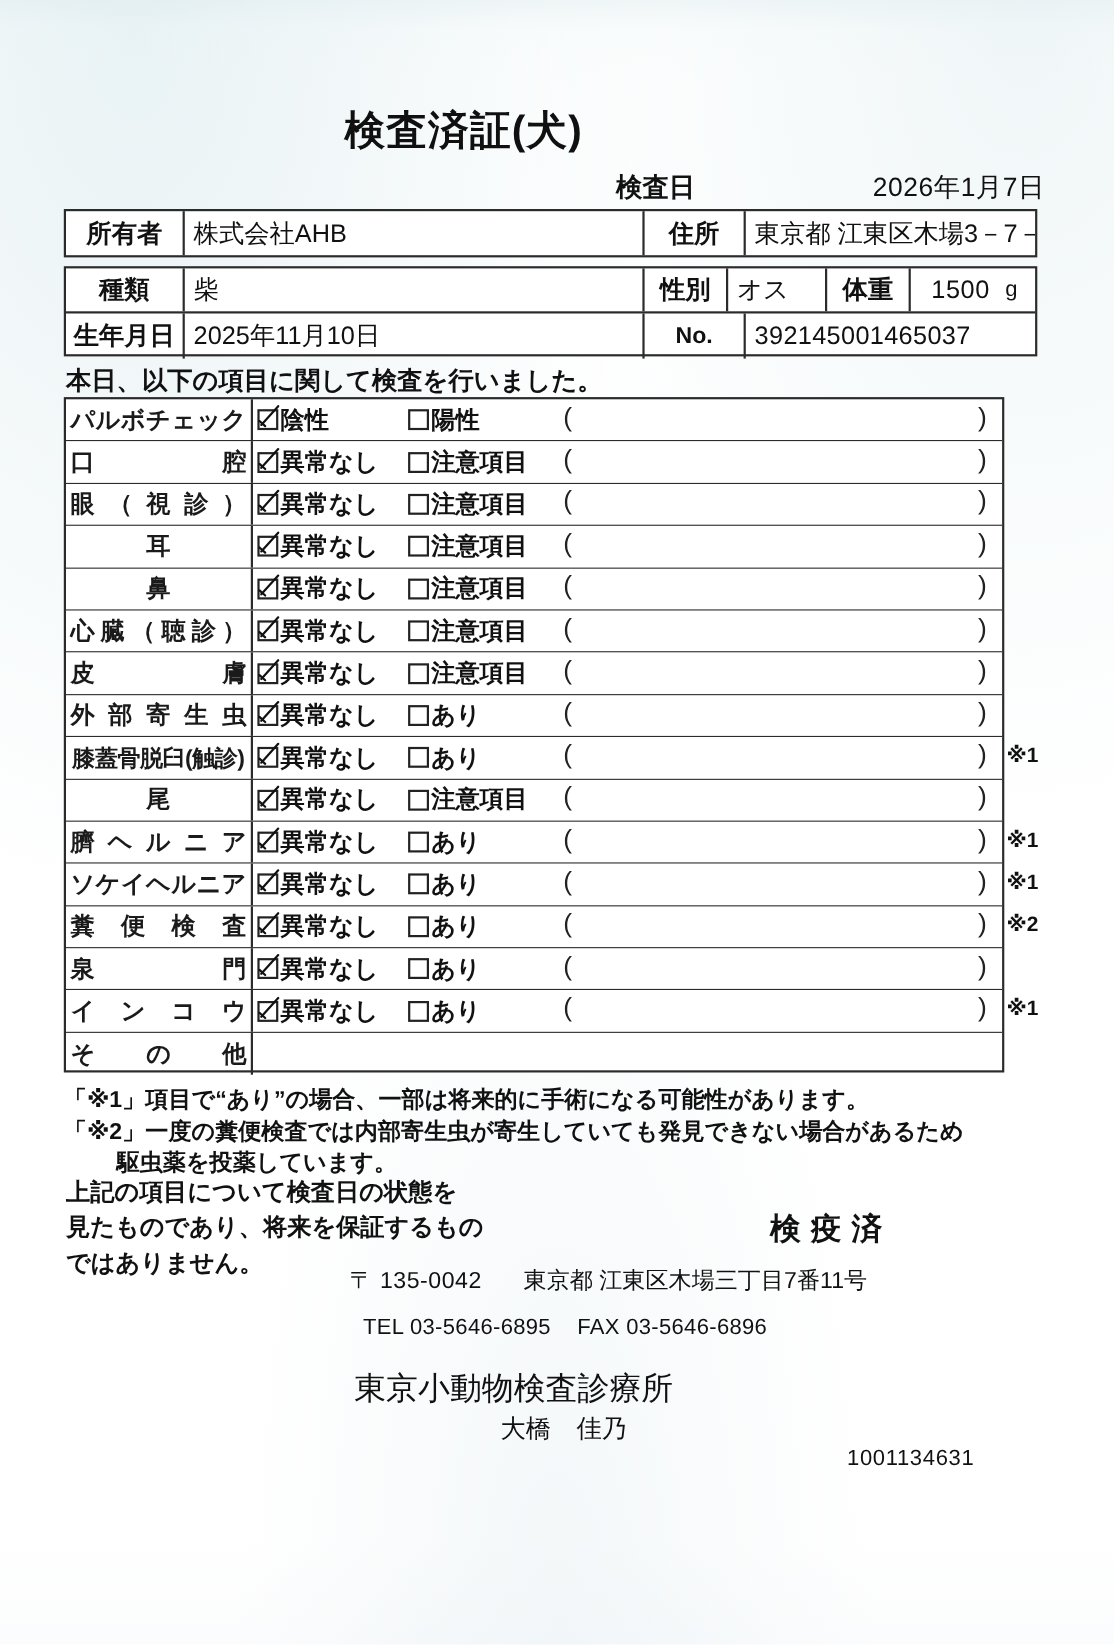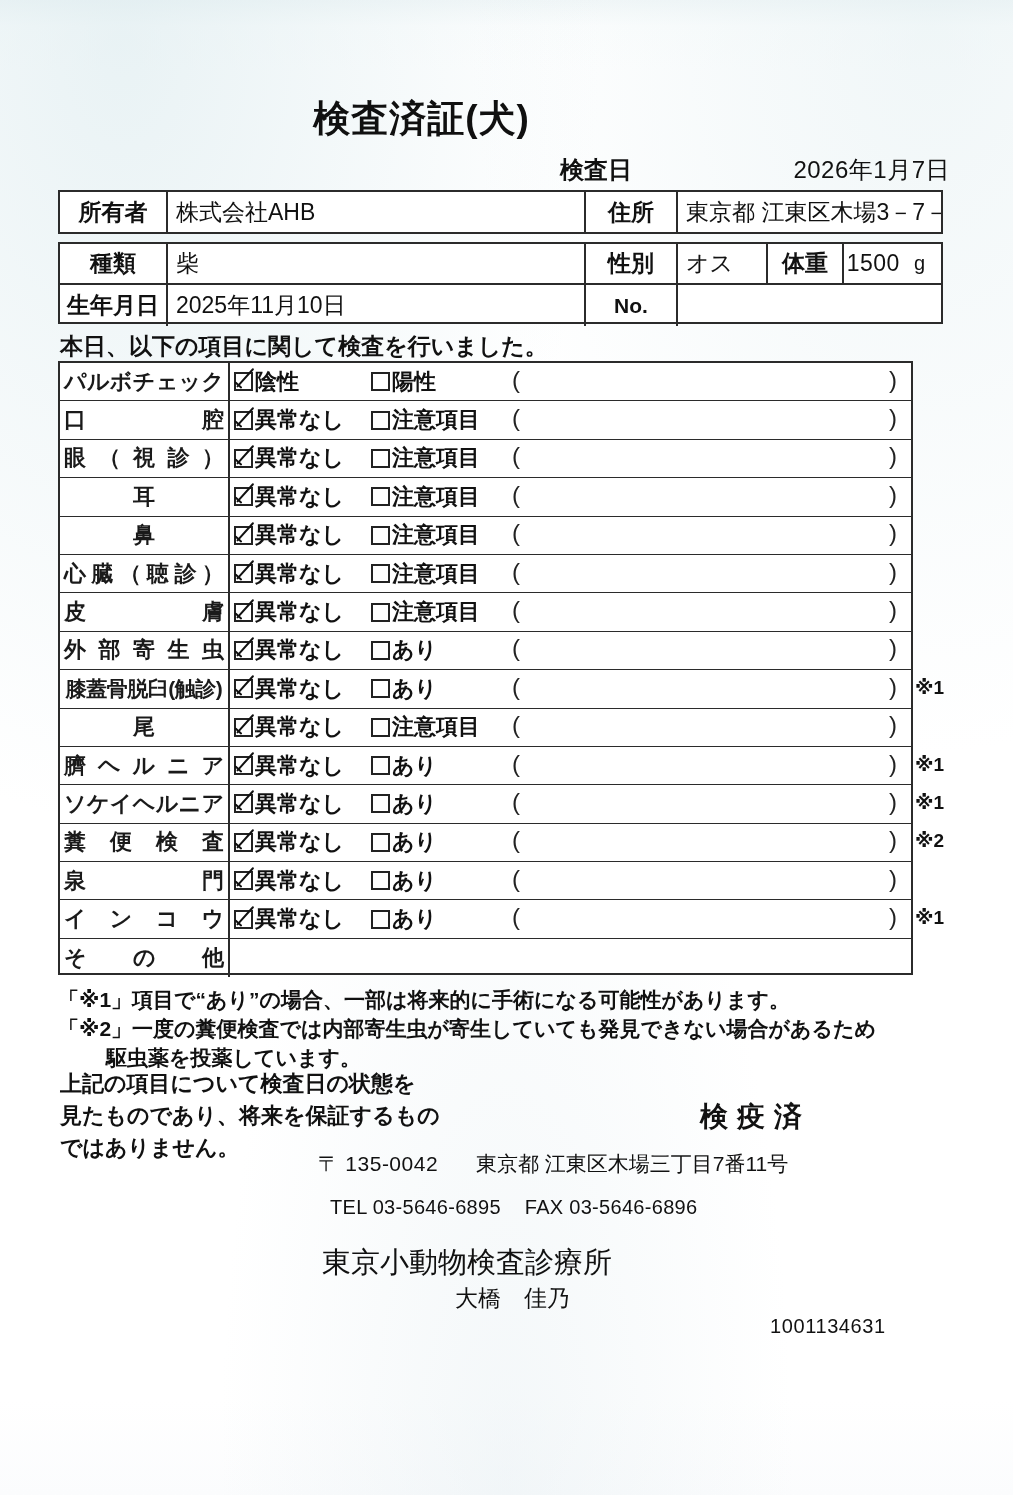--- a/index.html
+++ b/index.html
@@ -107,21 +107,21 @@
   
   #animal-table {
     left: 58px;
     top: 242px;
     width: 885px;
     height: 82px;
   }
   #animal-table .trow { height: 41px; }
   #animal-table .c-kind-lbl { width: 108px; text-align: center; }
   #animal-table .c-kind-val { width: 418px; }
-  #animal-table .c-sex-lbl  { width: 92px; }
+  #animal-table .c-sex-lbl  { width: 76px; }
   #animal-table .c-sex-val  { width: 90px; }
   #animal-table .c-wt-lbl   { width: 76px; }
   #animal-table .c-wt-val   { flex: 1; justify-content: flex-end; padding-right: 16px; }
   #animal-table .wt-num     { letter-spacing: 0.5px; }
   #animal-table .wt-unit    { margin-left: 14px; font-weight: 400; font-size: 20px; }
   #animal-table .c-bd-lbl   { width: 108px; }
   #animal-table .c-bd-val   { width: 418px; }
   #animal-table .c-no-lbl   { width: 92px; font-size: 21px; }
   #animal-table .c-no-val   { flex: 1; letter-spacing: 0.3px; }
 
@@ -372,20 +372,21 @@
       <div class="tcell cell-label bdr-r c-wt-lbl">体重</div>
       <div class="tcell c-wt-val">
         <span class="wt-num">1500</span>
         <span class="wt-unit">g</span>
       </div>
     </div>
     <div class="trow">
       <div class="tcell cell-label bdr-r c-bd-lbl">生年月日</div>
       <div class="tcell bdr-r c-bd-val">2025年11月10日</div>
       <div class="tcell cell-label bdr-r c-no-lbl">No.</div>
+      <div class="tcell c-no-val">392145001465037</div>
     </div>
   </div>
 
   <div class="intro-line">本日、以下の項目に関して検査を行いました。</div>
 
   <div class="tbl" id="items-table">
       <div class="trow">
         <div class="c-item-label">
           <span class="lbl-spread">
             <span>パ</span>

